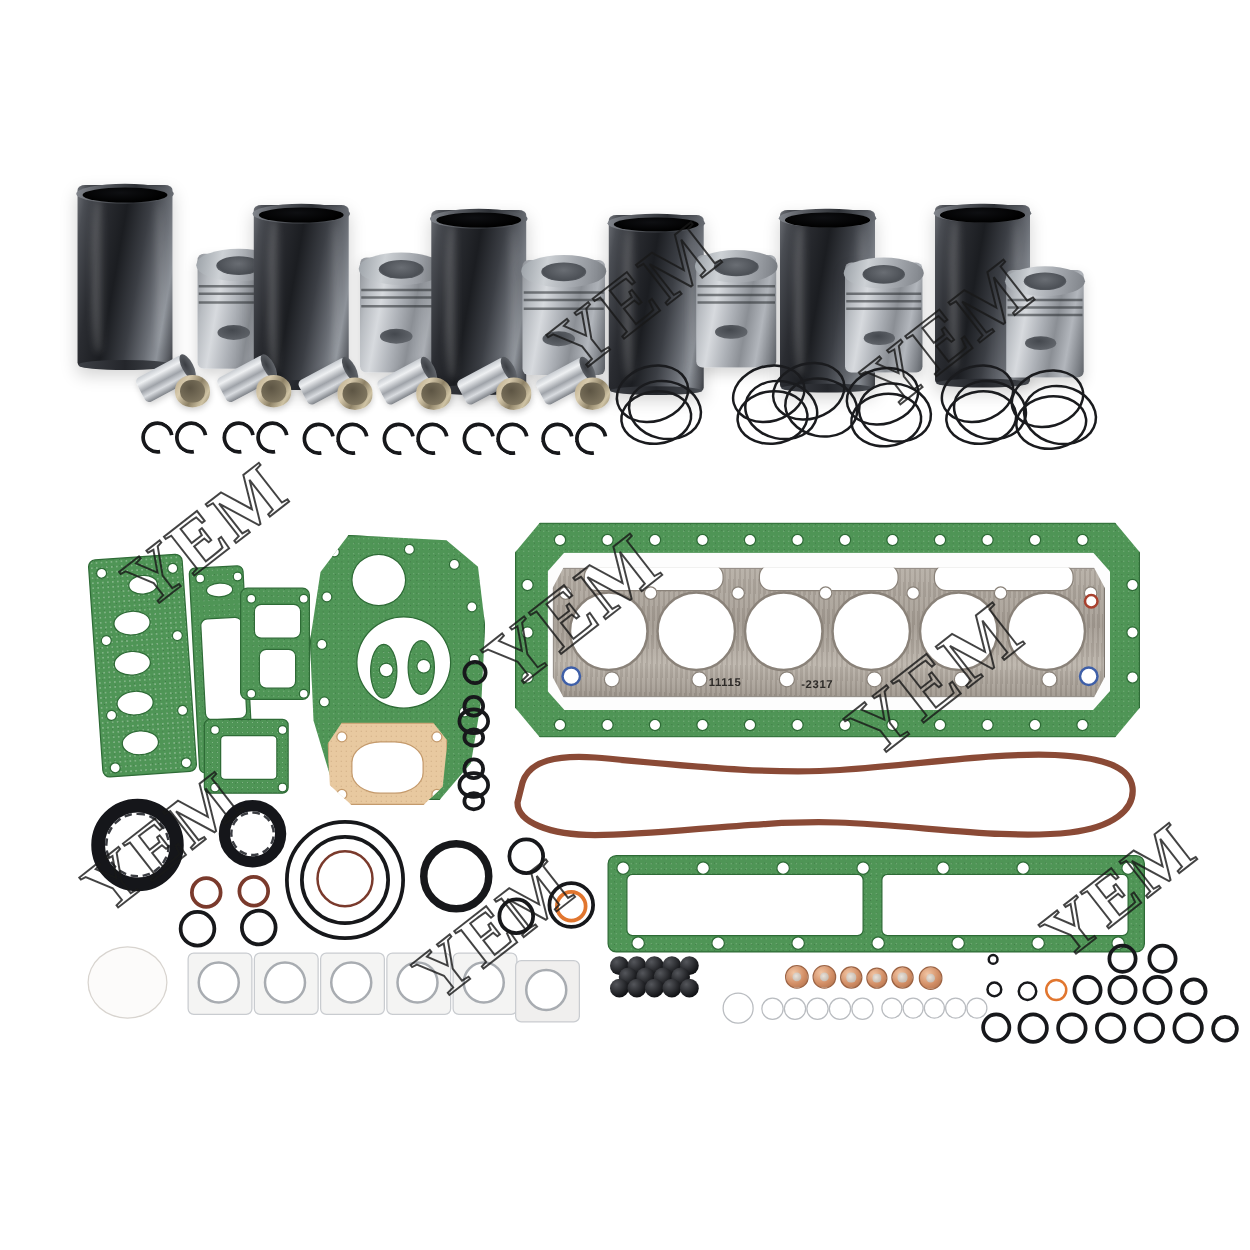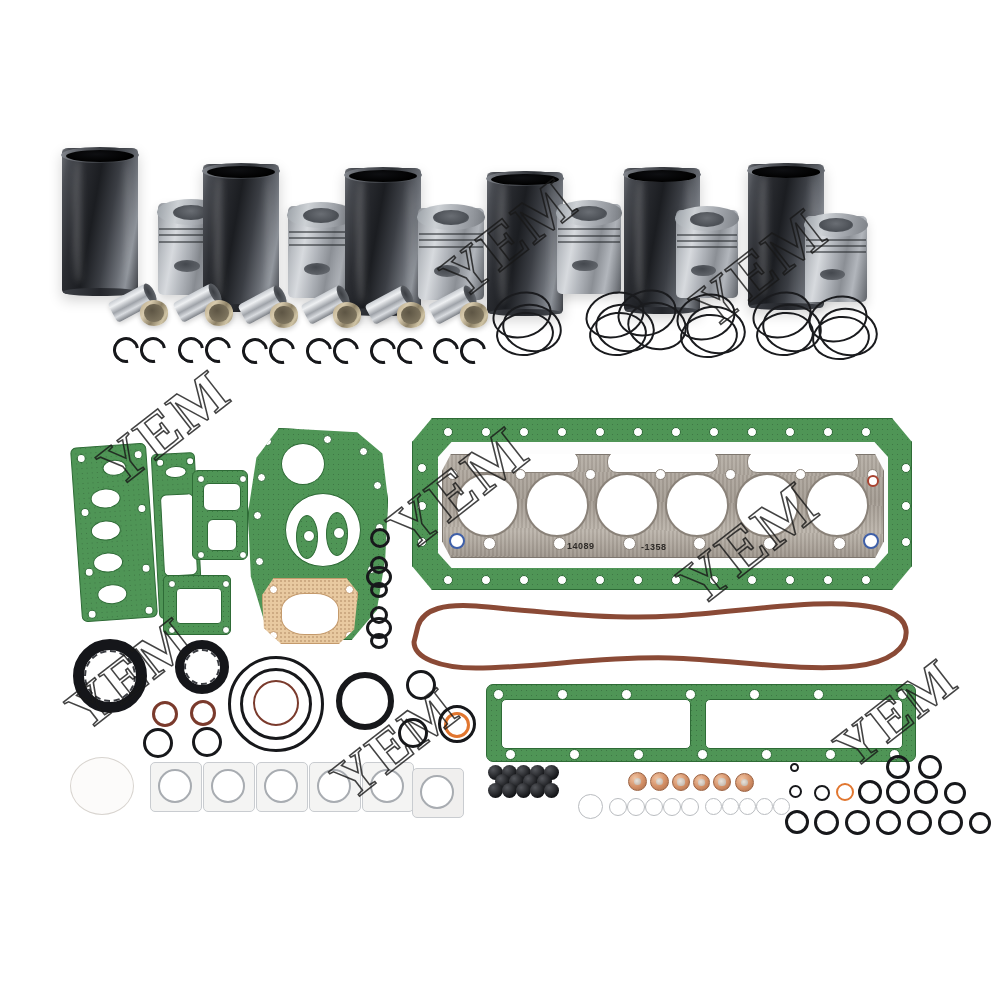--- a/index.html
+++ b/index.html
@@ -372,23 +372,23 @@
       <div class="ring" style="left:180px;top:82px;width:13px;height:13px;background:#fff;border:1.4px solid #8a8279;"></div>
       <div class="ring" style="left:250px;top:82px;width:13px;height:13px;background:#fff;border:1.4px solid #8a8279;"></div>
       <div class="ring" style="left:320px;top:82px;width:13px;height:13px;background:#fff;border:1.4px solid #8a8279;"></div>
       <div class="ring" style="left:390px;top:82px;width:13px;height:13px;background:#fff;border:1.4px solid #8a8279;"></div>
 
       <div class="ring" style="left:6px;top:78px;width:16px;height:16px;background:#fff;border:2px solid #3e5fa8;"></div>
       <div class="ring" style="left:420px;top:78px;width:16px;height:16px;background:#fff;border:2px solid #3e5fa8;"></div>
       <div class="ring" style="left:424px;top:20px;width:12px;height:12px;background:#fff;border:2px solid #a8412e;"></div>
 
       <div class="abs" style="left:124px;top:86px;font-family:'Liberation Sans',sans-serif;font-size:9px;
-                  font-weight:700;color:#2e2b28;letter-spacing:.5px;">14089</div>
+                  font-weight:700;color:#2e2b28;letter-spacing:.5px;">11115</div>
       <div class="abs" style="left:198px;top:87px;font-family:'Liberation Sans',sans-serif;font-size:9px;
-                  font-weight:700;color:#2e2b28;letter-spacing:.5px;">-1358</div>
+                  font-weight:700;color:#2e2b28;letter-spacing:.5px;">-2317</div>
     </div>
   </div>
 
   <div class="gk green" style="left:76px;top:445px;width:76px;height:175px;border-radius:6px;
               transform:rotate(-4deg);">
     <div class="hole" style="left:30px;top:14px;width:22px;height:14px;"></div>
     <div class="hole" style="left:16px;top:42px;width:28px;height:18px;"></div>
     <div class="hole" style="left:14px;top:74px;width:28px;height:18px;"></div>
     <div class="hole" style="left:14px;top:106px;width:28px;height:18px;"></div>
     <div class="hole" style="left:16px;top:138px;width:28px;height:18px;"></div>

